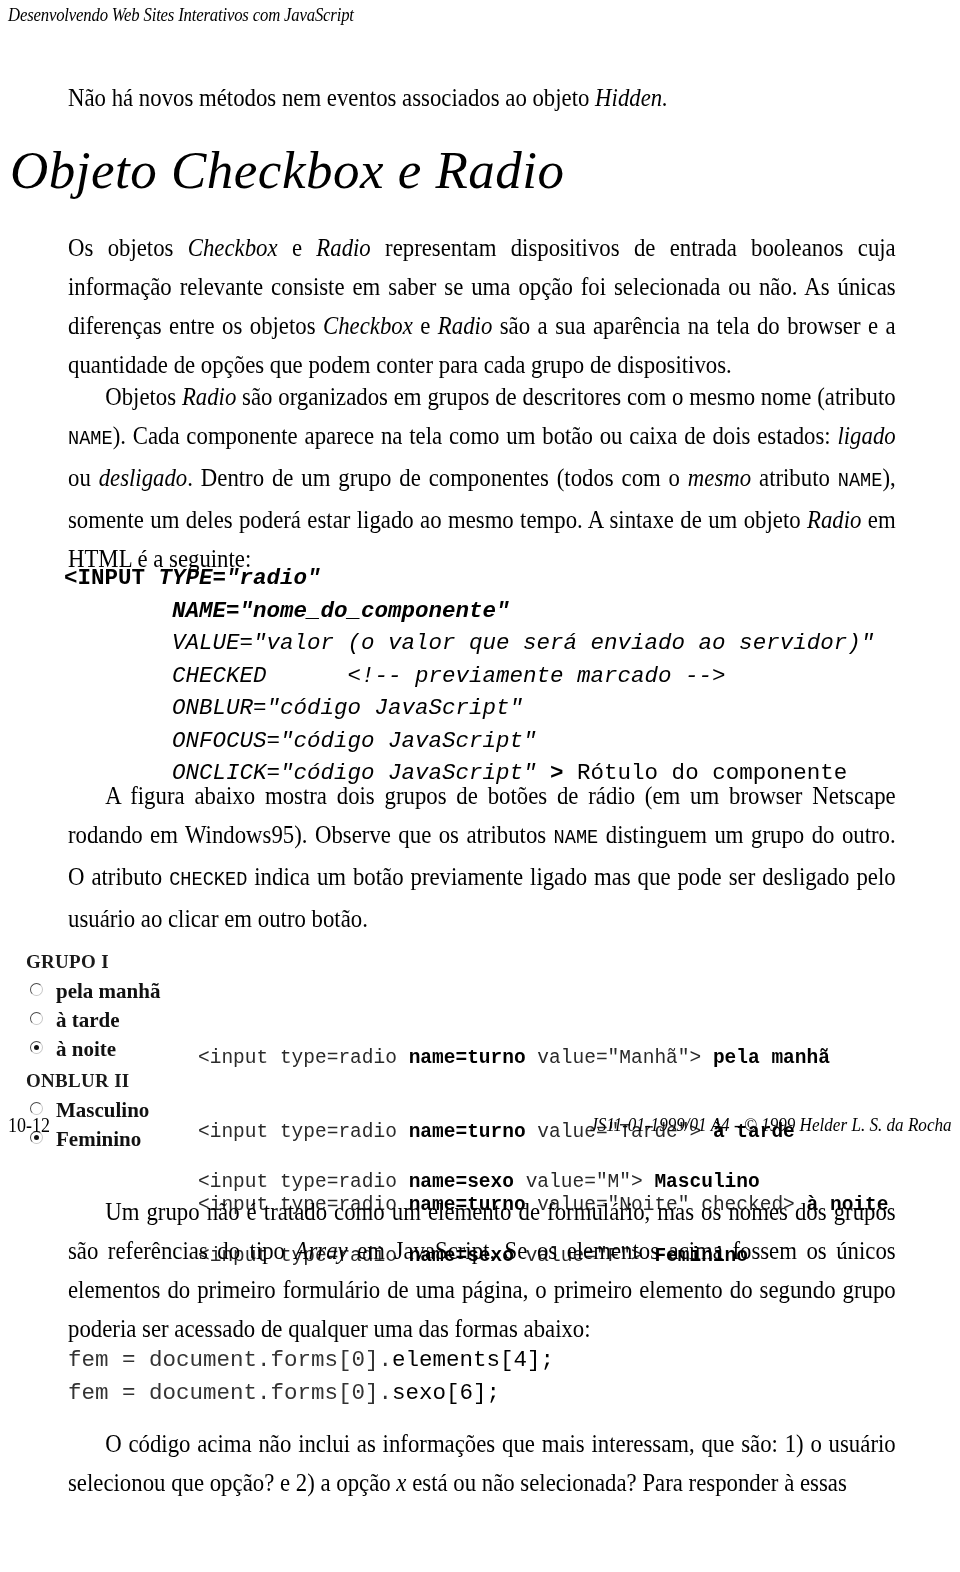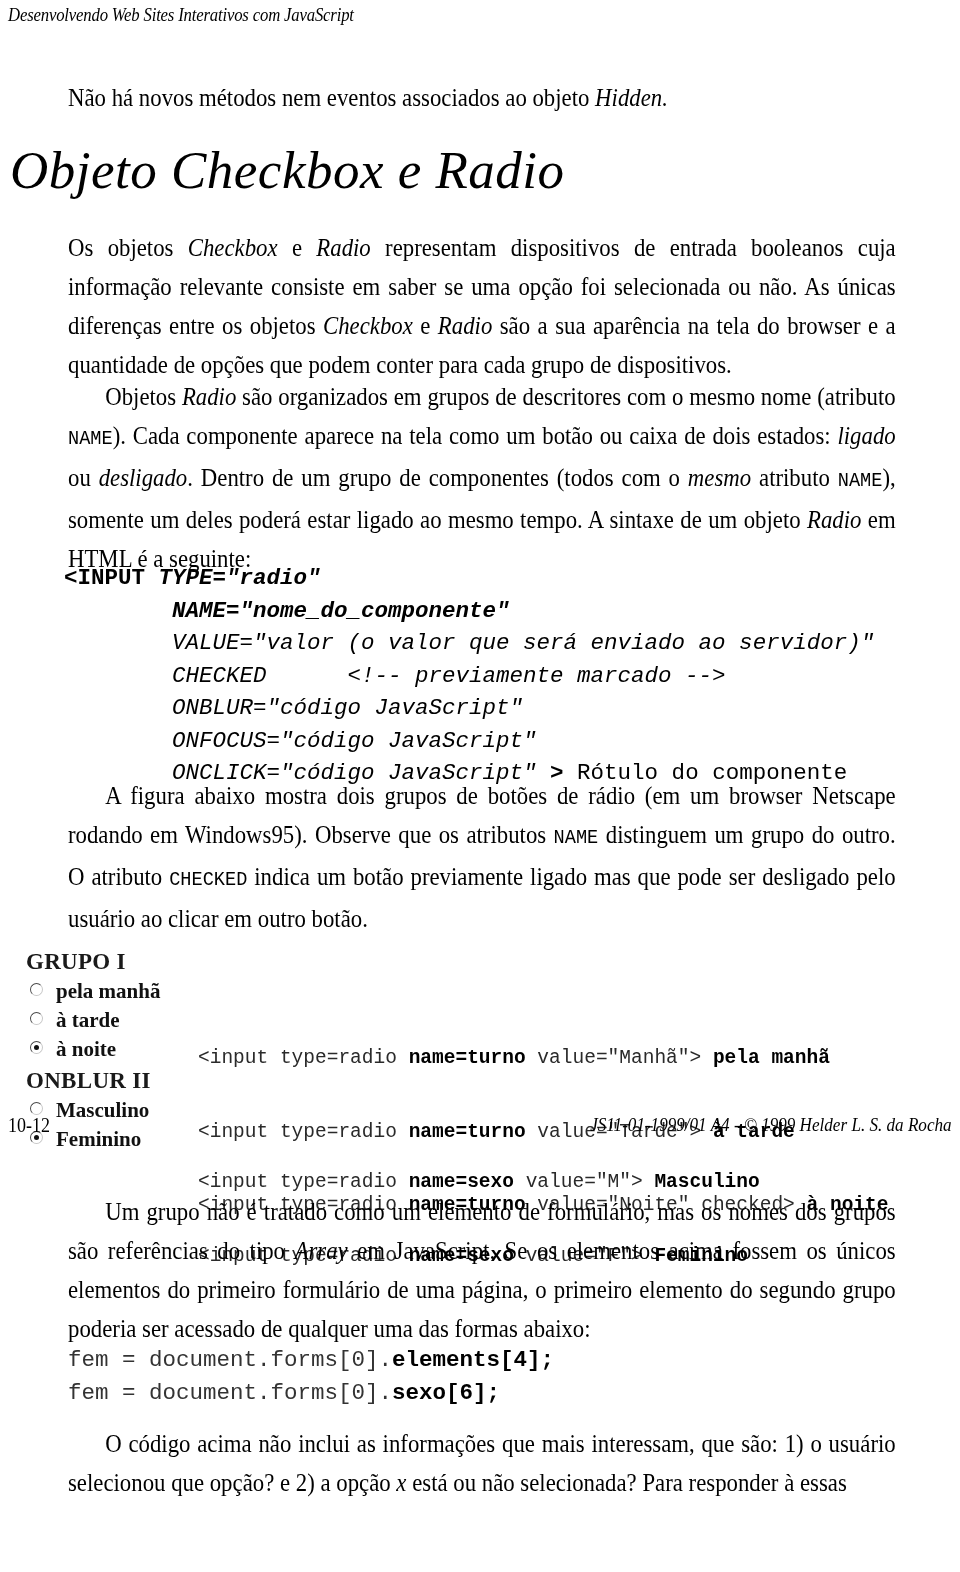--- a/index.html
+++ b/index.html
@@ -95,21 +95,21 @@
     height: 228px;
   }
   .fig-left {
     position: absolute;
     left: 0; top: 0;
     width: 190px;
   }
   .grp-title {
     font-family: "Liberation Serif", serif;
     font-weight: bold;
-    font-size: 23px;
+    font-size: 19px;
     line-height: 28px;
     letter-spacing: 0.3px;
     color: #1a1a1a;
   }
   .opt-row {
     display: flex;
     align-items: center;
     height: 29px;
   }
   .radio {
@@ -166,21 +166,21 @@
   .codesample {
     position: absolute;
     left: 68px;
     top: 1344px;
     font-family: "Liberation Mono", "DejaVu Sans Mono", monospace;
     font-size: 22.5px;
     line-height: 33px;
     white-space: pre;
     color: #333;
   }
-  .codesample b { font-weight: bold; color: #000; }
+  .codesample b { font-weight: normal; color: #000; }
 
   
   .footer {
     position: absolute;
     left: 8px;
     right: 8px;
     bottom: 16px;
     height: 26px;
   }
   .foot-left {

